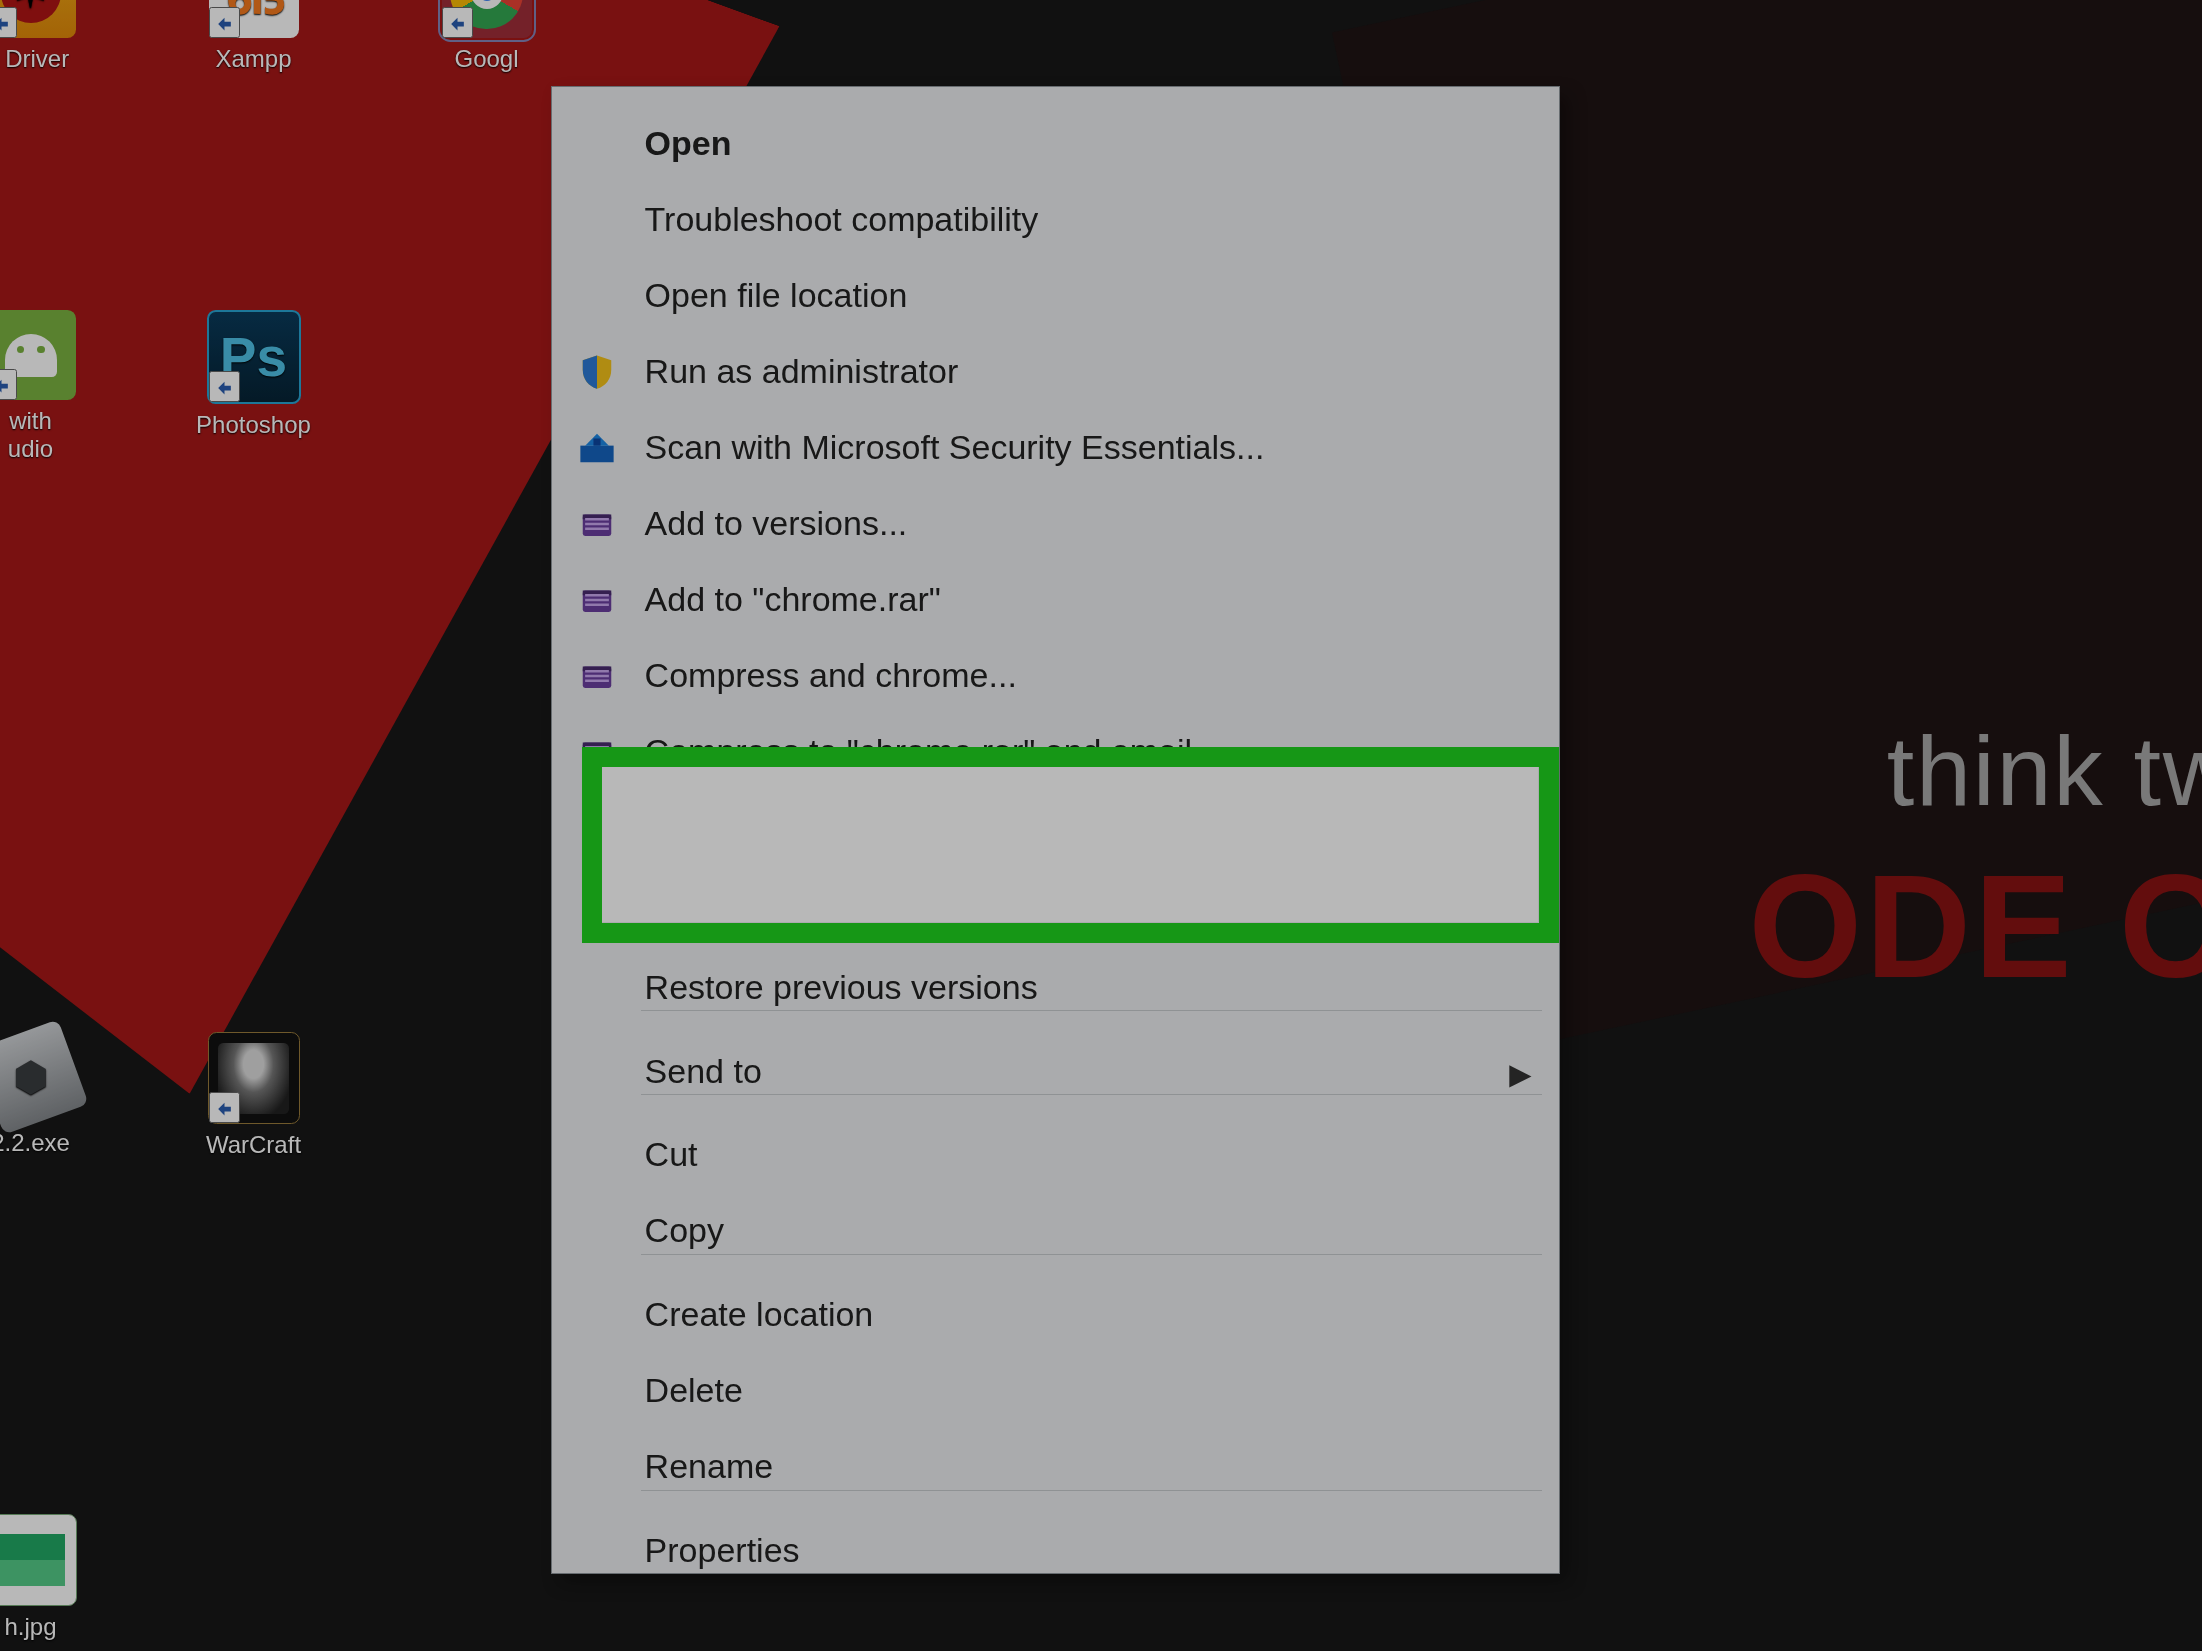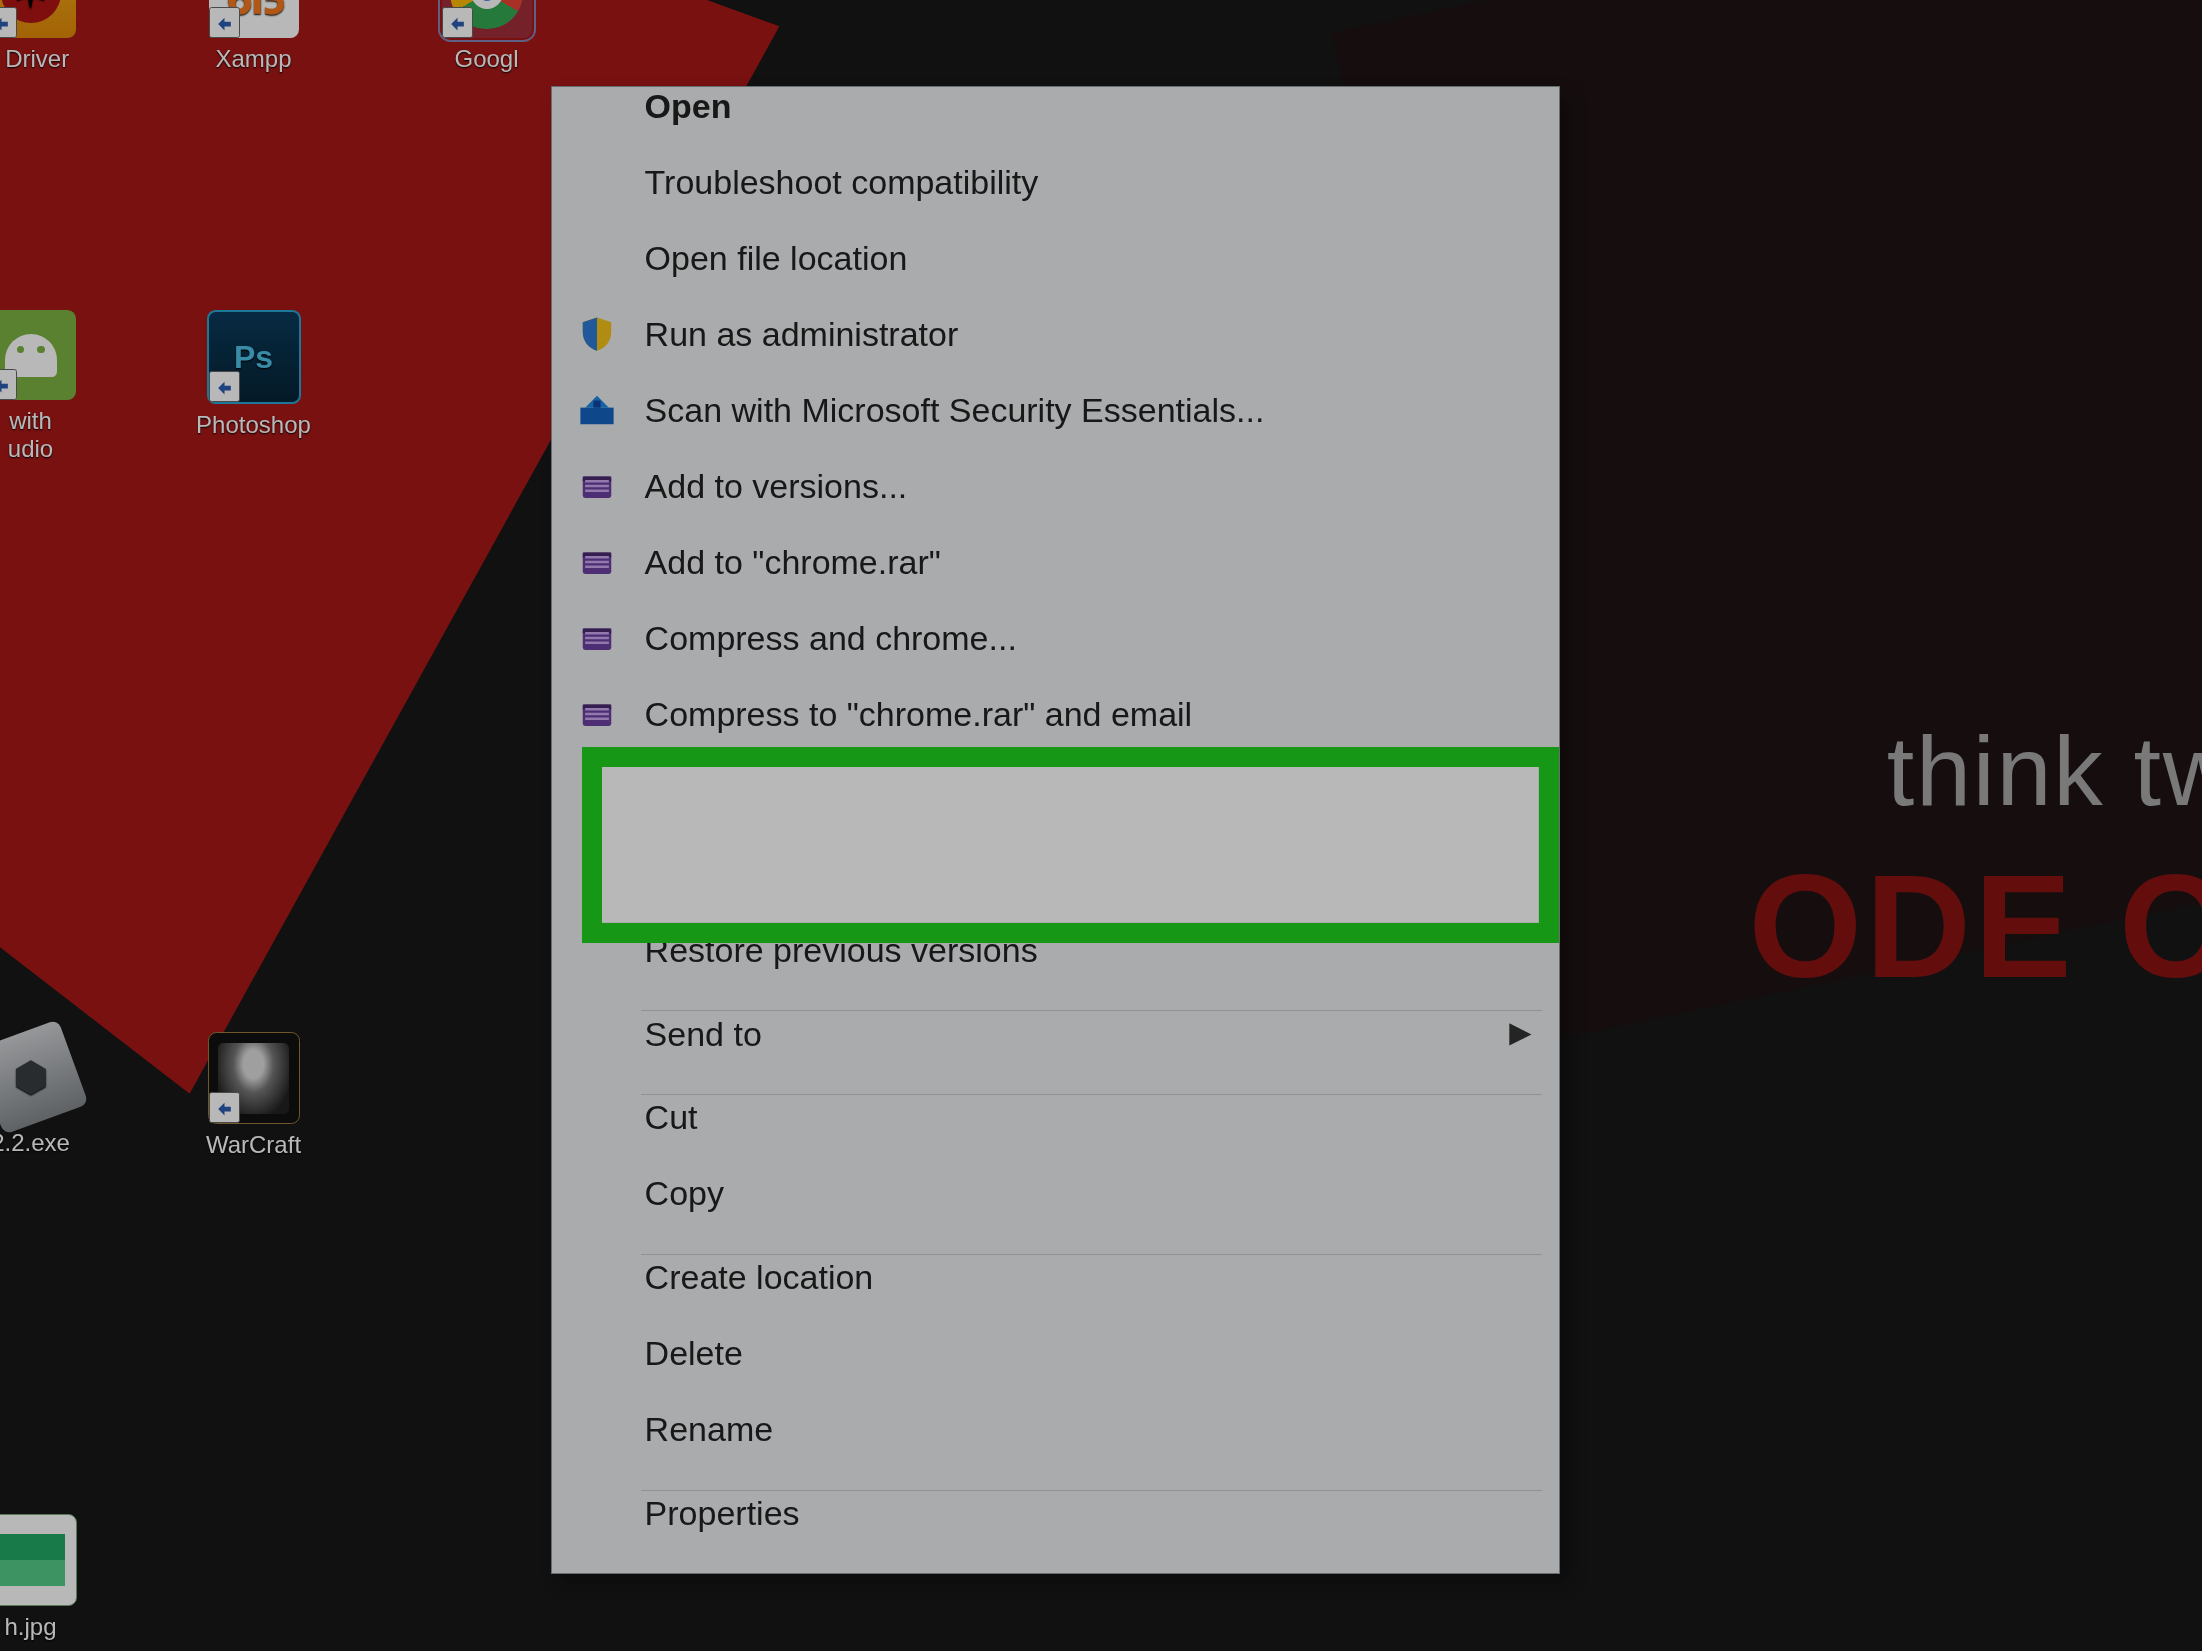--- a/index.html
+++ b/index.html
@@ -27,31 +27,31 @@
   .ic-xampp .glyph{font-size:59px;font-weight:900;color:#f57b1f;}
   .ic-chrome{background:#fff;border-radius:50%;position:relative;}
   .ic-chrome::before{content:"";position:absolute;inset:8.6px;border-radius:50%;
     background:conic-gradient(#ea4335 0 120deg,#34a853 120deg 240deg,#fbbc05 240deg 360deg);}
   .ic-chrome::after{content:"";position:absolute;inset:29px;border-radius:50%;background:#4285f4;border:8.6px solid #fff;}
   .ic-android{background:#7cb342;border-radius:13.8px;}
   .ic-android .glyph{width:52px;height:43px;background:#fff;border-radius:26px 26px 5.2px 5.2px;position:relative;}
   .ic-android .glyph::before,.ic-android .glyph::after{content:"";position:absolute;top:12px;width:7.7px;height:7.7px;background:#7cb342;border-radius:50%;}
   .ic-android .glyph::before{left:12px;} .ic-android .glyph::after{right:12px;}
   .ic-ps{background:linear-gradient(#0a3b5c,#062436);border:2.6px solid #29a6d4;border-radius:8.6px;}
-  .ic-ps .glyph{color:#4fc3e8;font-size:32px;font-weight:700;}
+  .ic-ps .glyph{color:#4fc3e8;font-size:55px;font-weight:700;}
   .ic-exe{background:linear-gradient(#cfd2d5,#84888c);border-radius:6.9px;transform:rotate(-20deg);}
   .ic-exe .glyph{font-size:41px;color:#3a3d40;transform:rotate(20deg);}
   .ic-war{background:#111;border:1.7px solid #9a7c3c;display:flex;align-items:center;justify-content:center;}
   .ic-war .glyph{width:71px;height:71px;background:radial-gradient(ellipse at 50% 30%,#ddd 0 20%,#777 40%,#222 80%);border-radius:5.2px;}
   .ic-jpg{background:#fff;border:1.7px solid #7a7;}
   .ic-jpg .glyph{width:69px;height:52px;background:linear-gradient(#2a6 50%,#5c8 50%);}
   
   #ctx{position:absolute;left:551px;top:86px;width:1007px;background:#eceef0;border:1.7px solid #8f969c;
     box-shadow:8.6px 8.6px 17px rgba(0,0,0,0.35);font-size:34px;color:#222;z-index:40;padding-bottom:3.4px;}
-  #ctx .row{display:flex;align-items:flex-start;height:76px;padding:0 27.5px 0 17px;position:relative;}
+  #ctx .row{display:flex;align-items:flex-end;height:76px;padding:0 27.5px 0 17px;position:relative;}
   #ctx .row .cicon{width:55px;display:flex;justify-content:center;}
   #ctx .row .label{flex:1;padding-left:20.6px;white-space:nowrap;}
   #ctx .row .arrow{font-size:29px;color:#333;}
   #ctx .row.bold .label{font-weight:700;}
   #ctx .sep{height:0;border-top:1.7px solid #c7cbce;margin:3.4px 17px 3.4px 89px;}
   
   .ci-shield svg,.ci-mse svg,.ci-rar svg{width:38px;height:38px;}
   
   #hl{position:absolute;left:582px;top:747px;width:977px;height:196px;border:20.6px solid #1fd11f;z-index:45;box-sizing:border-box;pointer-events:none;}
   #hl-fill{position:absolute;left:602px;top:767px;width:936px;height:155px;background:#fff;z-index:42;}

